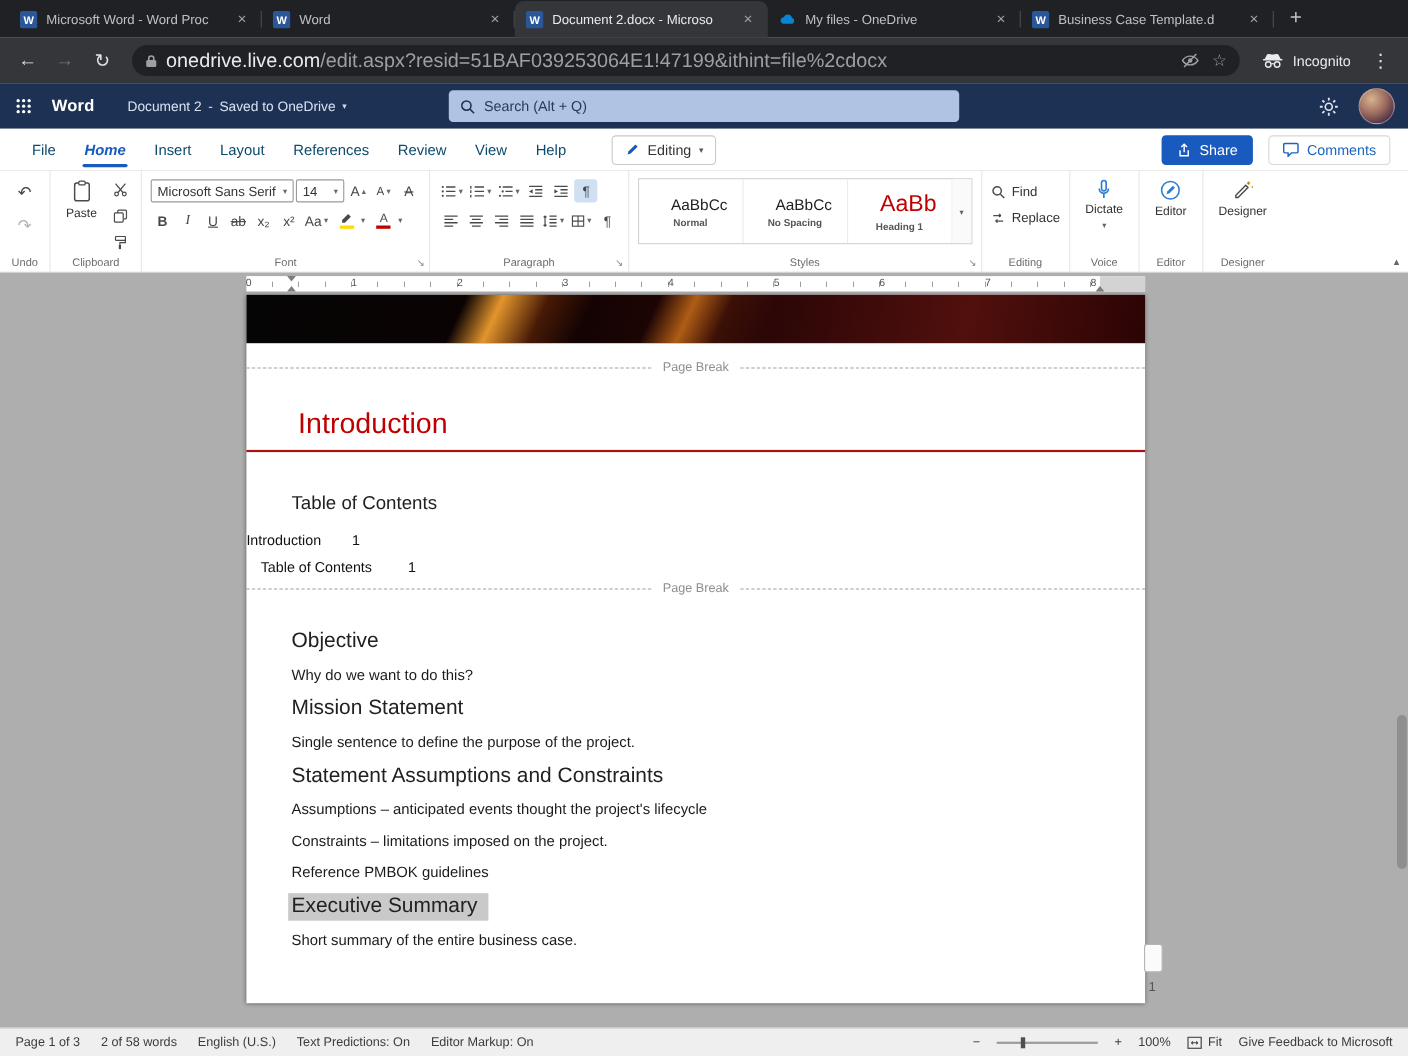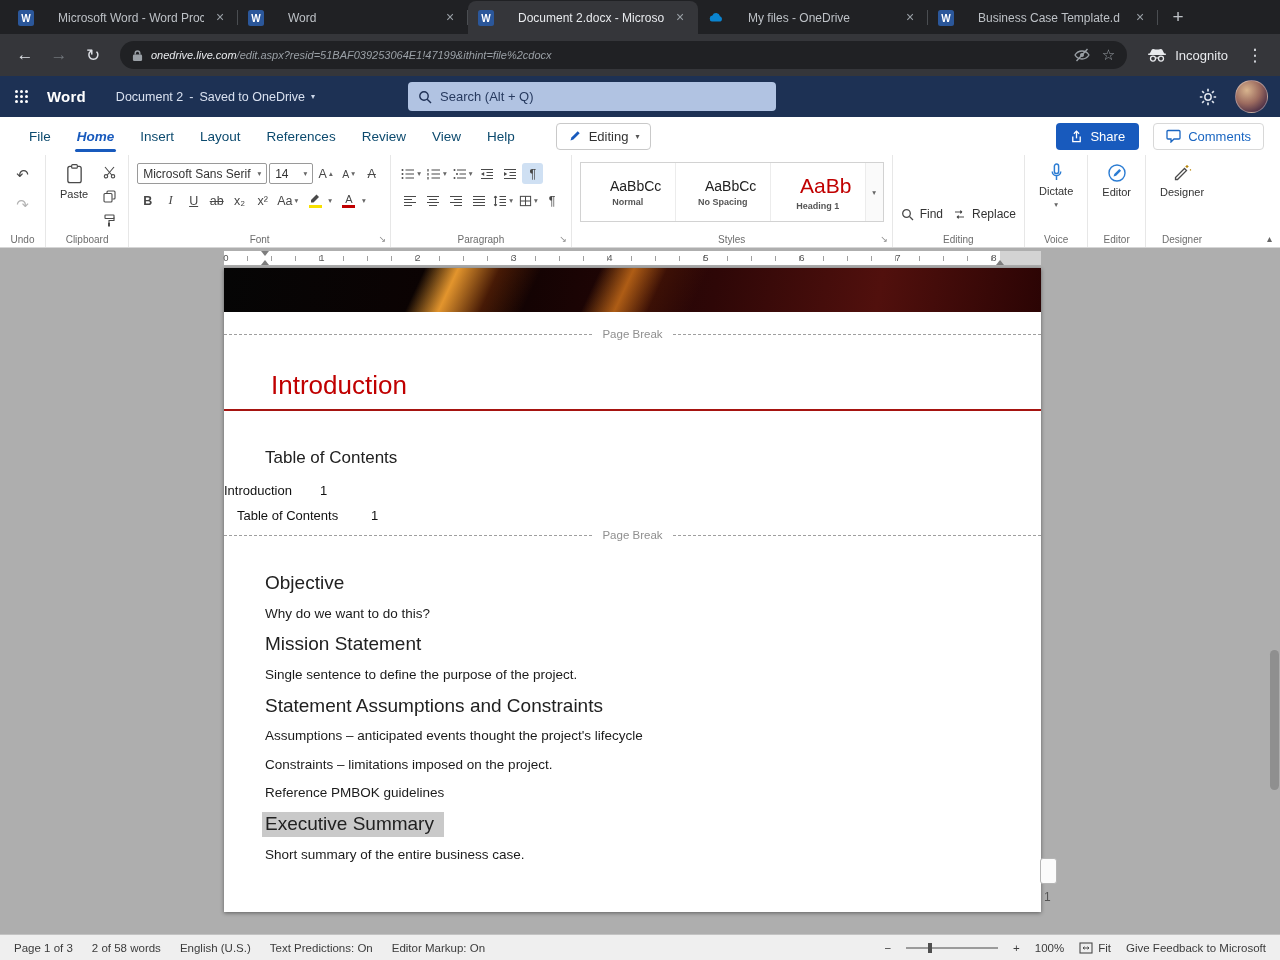--- a/index.html
+++ b/index.html
@@ -5,42 +5,42 @@
   * { box-sizing: border-box; margin: 0; padding: 0; }
   html, body { width: 1280px; height: 960px; }
   body { font-family: "Liberation Sans", sans-serif; background: #aeaeae; }
   .root { position: relative; width: 1280px; height: 960px; overflow: hidden; background: #aeaeae; }
 
   
   .tabstrip { position: absolute; left: 0; top: 0; width: 1280px; height: 34px; background: #202124; display: flex; align-items: flex-end; padding-left: 8px; }
   .tab { display: flex; align-items: center; gap: 8px; width: 230px; height: 33px; padding: 0 10px; color: #bdc1c6; font-size: 12px; border-radius: 8px 8px 0 0; position: relative; }
   .tab.active { background: #35363a; color: #e8eaed; }
   .tab:not(.active)::after { content: ""; position: absolute; right: 0; top: 9px; height: 15px; width: 1px; background: #4a4d51; }
-  .tab .title { flex: 1; white-space: nowrap; overflow: hidden; margin-left: 16px; }
+  .tab .title { flex: 1; white-space: nowrap; overflow: hidden; }
   .tab .closex { font-size: 14px; color: #9aa0a6; width: 16px; height: 16px; line-height: 15px; text-align: center; border-radius: 50%; flex: 0 0 16px; }
   .favicon { width: 16px; height: 16px; flex: 0 0 16px; }
   .newtab { width: 28px; height: 28px; margin: 0 0 3px 6px; color: #bdc1c6; font-size: 19px; display: flex; align-items: center; justify-content: center; }
 
   
   .navbar { position: absolute; left: 0; top: 34px; width: 1280px; height: 42px; background: #35363a; display: flex; align-items: center; padding: 0 10px; gap: 4px; }
   .navbtn { width: 30px; height: 30px; display: flex; align-items: center; justify-content: center; color: #dee1e6; font-size: 17px; border-radius: 50%; }
   .navbtn.disabled { color: #70757a; }
   .omnibox { flex: 1; height: 28px; background: #202124; border-radius: 14px; display: flex; align-items: center; padding: 0 12px; gap: 8px; margin: 0 8px; }
-  .url { font-size: 11px; color: #9aa0a6; white-space: nowrap; overflow: hidden; flex: 1; font-style: italic; }
+  .url { font-size: 18px; color: #9aa0a6; white-space: nowrap; overflow: hidden; flex: 1; }
   .url .domain { color: #e8eaed; }
   .omniicons { display: flex; gap: 12px; align-items: center; }
   .incog { display: flex; align-items: center; gap: 8px; color: #e8eaed; font-size: 13px; padding: 4px 8px; }
 
   
   .appheader { position: absolute; left: 0; top: 76px; width: 1280px; height: 41px; background: #1d3154; display: flex; align-items: center; padding: 0 14px; color: #fff; }
   .waffle { margin-right: 18px; display: flex; }
   .brand { font-size: 15px; font-weight: bold; margin-right: 30px; letter-spacing: .2px; }
   .docmeta { font-size: 12.5px; color: #d9e1f0; display: flex; gap: 6px; align-items: center; }
   .docmeta .dd { font-size: 8px; color: #cdd8ea; }
-  .searchwrap { position: absolute; left: 408px; top: 6px; width: 368px; height: 29px; background: #b1c3e2; border-radius: 4px; display: flex; align-items: center; padding: 0 10px; gap: 8px; }
+  .searchwrap { position: absolute; left: 408px; top: 6px; width: 464px; height: 29px; background: #b1c3e2; border-radius: 4px; display: flex; align-items: center; padding: 0 10px; gap: 8px; }
   .searchwrap input { border: none; outline: none; background: transparent; font-size: 13px; color: #1f3054; width: 100%; font-family: inherit; }
   .searchwrap input::placeholder { color: #273a5f; opacity: 1; }
   .hdr-right { position: absolute; right: 12px; top: 0; height: 41px; display: flex; align-items: center; gap: 18px; }
   .avatar { width: 33px; height: 33px; border-radius: 50%; background: radial-gradient(circle at 35% 30%, #d8b48e, #9c6b5f 45%, #4b2e45 80%, #241a30); border: 1px solid rgba(255,255,255,.35); }
 
   
   .menubar { position: absolute; left: 0; top: 117px; width: 1280px; height: 38px; background: #fff; display: flex; align-items: center; padding: 0 16px; }
   .mitem { font-size: 13.5px; color: #0c4a6e; padding: 10px 13px; position: relative; }
   .mitem.active { color: #185abd; font-weight: bold; font-style: italic; }
   .mitem.active::after { content: ""; position: absolute; left: 11px; right: 11px; bottom: 2px; height: 3px; background: #185abd; border-radius: 2px; }
@@ -69,21 +69,21 @@
   .fontsize { width: 44px; }
   .strike { text-decoration: line-through; }
   .stackbtn { display: flex; flex-direction: column; align-items: center; justify-content: center; min-width: 22px; height: 21px; }
   .colorbar { display: block; width: 13px; height: 3px; margin-top: 1px; }
   .stylegallery { display: flex; border: 1px solid #d2d2d2; height: 60px; background: #fff; margin-top: 2px; }
   .stylecell { width: 95px; display: flex; flex-direction: column; align-items: center; justify-content: center; gap: 3px; border-right: 1px solid #ececec; overflow: hidden; }
   .sp { font-size: 14px; color: #222; white-space: nowrap; margin-left: 16px; }
   .spname { font-size: 9px; color: #555; white-space: nowrap; font-weight: bold; }
   .sp.red { font-size: 21px; color: #c00000; }
   .stylemore { width: 17px; display: flex; align-items: center; justify-content: center; background: #fafafa; }
-  .editcol { display: flex; flex-direction: row; gap: 10px; padding-top: 7px; margin-top: 40px; }
+  .editcol { display: flex; flex-direction: column; gap: 10px; padding-top: 7px; }
   .editrow { display: flex; align-items: center; gap: 6px; font-size: 12px; color: #333; white-space: nowrap; }
   .collapse-ribbon { position: absolute; right: 8px; bottom: 3px; font-size: 10px; color: #666; }
 
   
   .rulerzone { position: absolute; left: 0; top: 248px; width: 1280px; height: 20px; background: #aeaeae; }
   .rulerstrip { position: absolute; left: 224px; top: 3px; width: 817px; height: 14px;
     background: #fff repeating-linear-gradient(to right, transparent 0 23px, #9f9f9f 23px 24px) center / 100% 5px no-repeat; }
   .rmargin { position: absolute; right: 0; top: 0; width: 41px; height: 100%; background: #d3d3d3; }
   .rnum { position: absolute; top: 1px; font-size: 9.5px; color: #555; transform: translateX(-50%); background: transparent; }
   .ind-top { position: absolute; left: 37px; top: 0; width: 0; height: 0; border-left: 4px solid transparent; border-right: 4px solid transparent; border-top: 5px solid #7d7d7d; }

